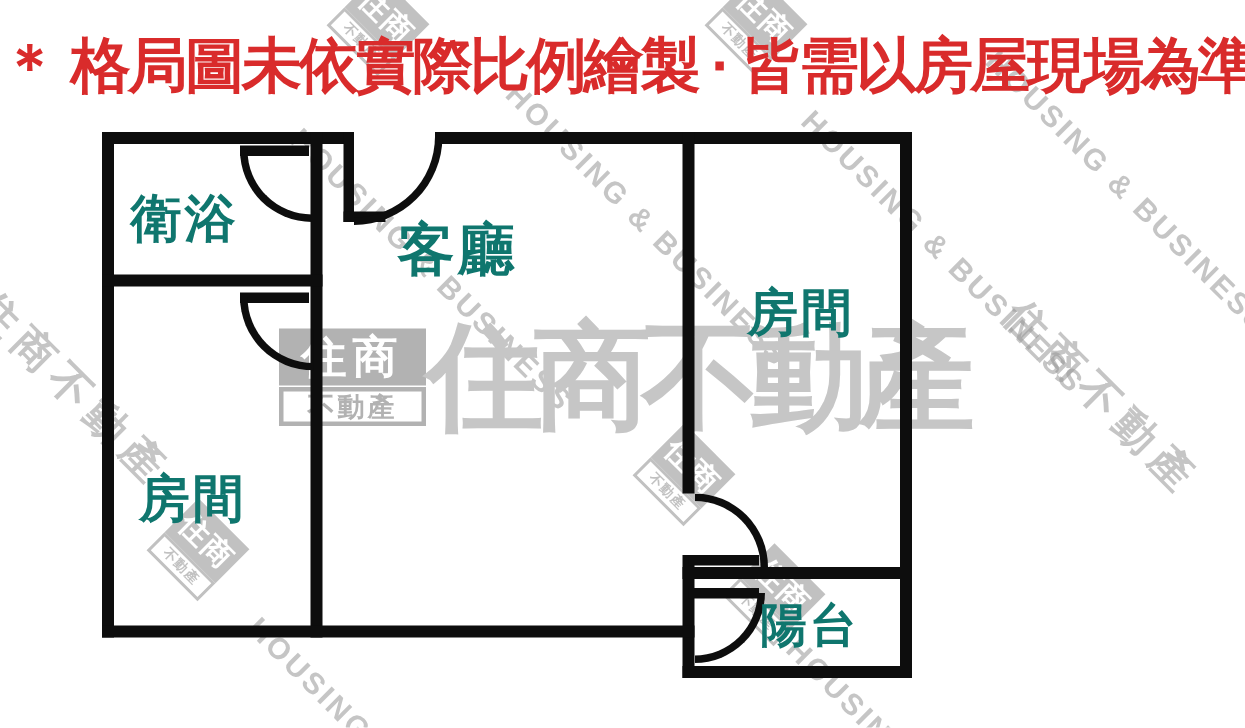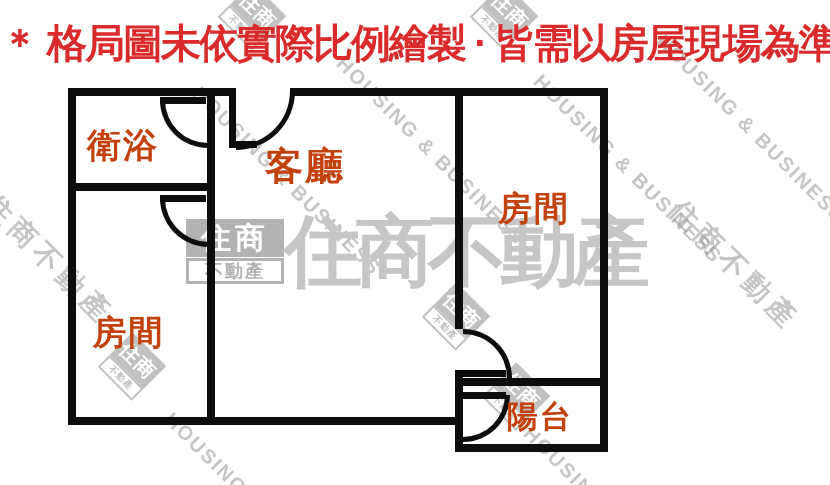--- a/index.html
+++ b/index.html
@@ -44,21 +44,21 @@
 
   
   .wall{position:absolute;background:#0d0d0d;z-index:2;}
   .leaf{position:absolute;background:#0d0d0d;z-index:2;}
   .arc{position:absolute;border:0 solid #0d0d0d;z-index:2;background:transparent;}
   .arc.bl{border-left-width:5px;border-bottom-width:5px;border-bottom-left-radius:100% 100%;}
   .arc.br{border-right-width:5px;border-bottom-width:5px;border-bottom-right-radius:100% 100%;}
   .arc.tr{border-top-width:5px;border-right-width:5px;border-top-right-radius:100% 100%;}
 
   .room-label{
-    position:absolute;z-index:3;text-align:center;color:#c2410c;
+    position:absolute;z-index:3;text-align:center;color:#0f766e;
     font-weight:700;letter-spacing:2px;white-space:nowrap;
   }
 </style>
 </head>
 <body>
 
 <div id="stage">
 
   <div class="disclaimer">＊ 格局圖未依實際比例繪製 · 皆需以房屋現場為準 ＊</div>
 

